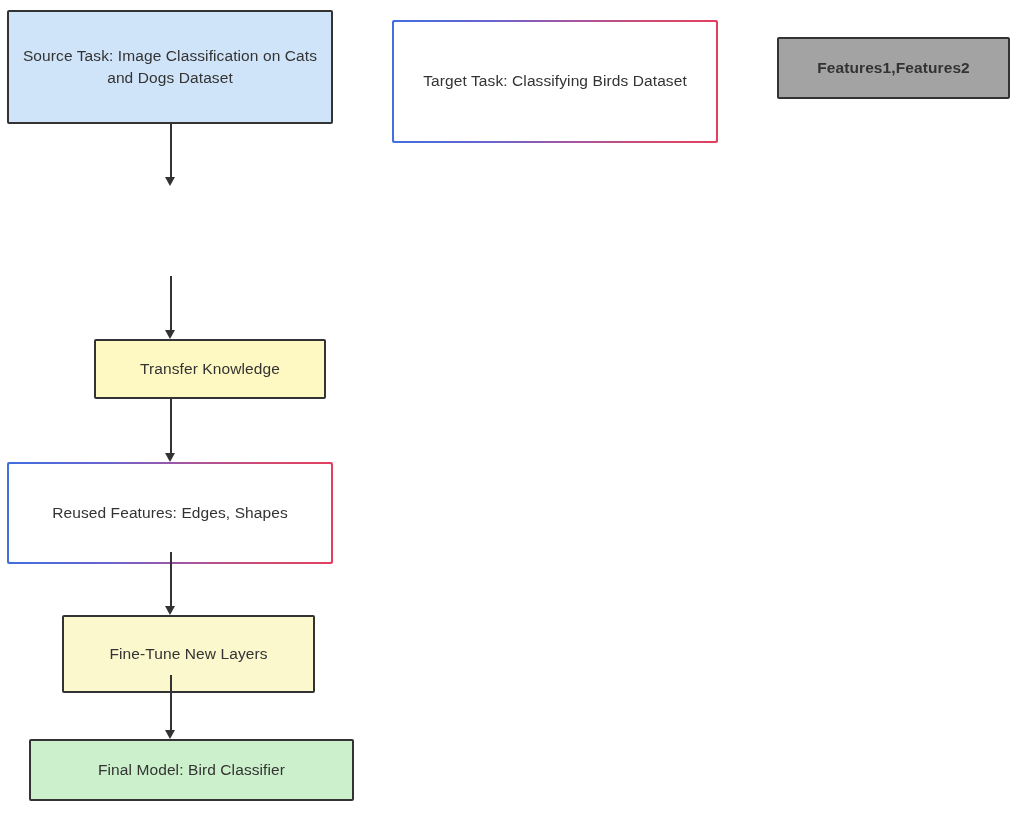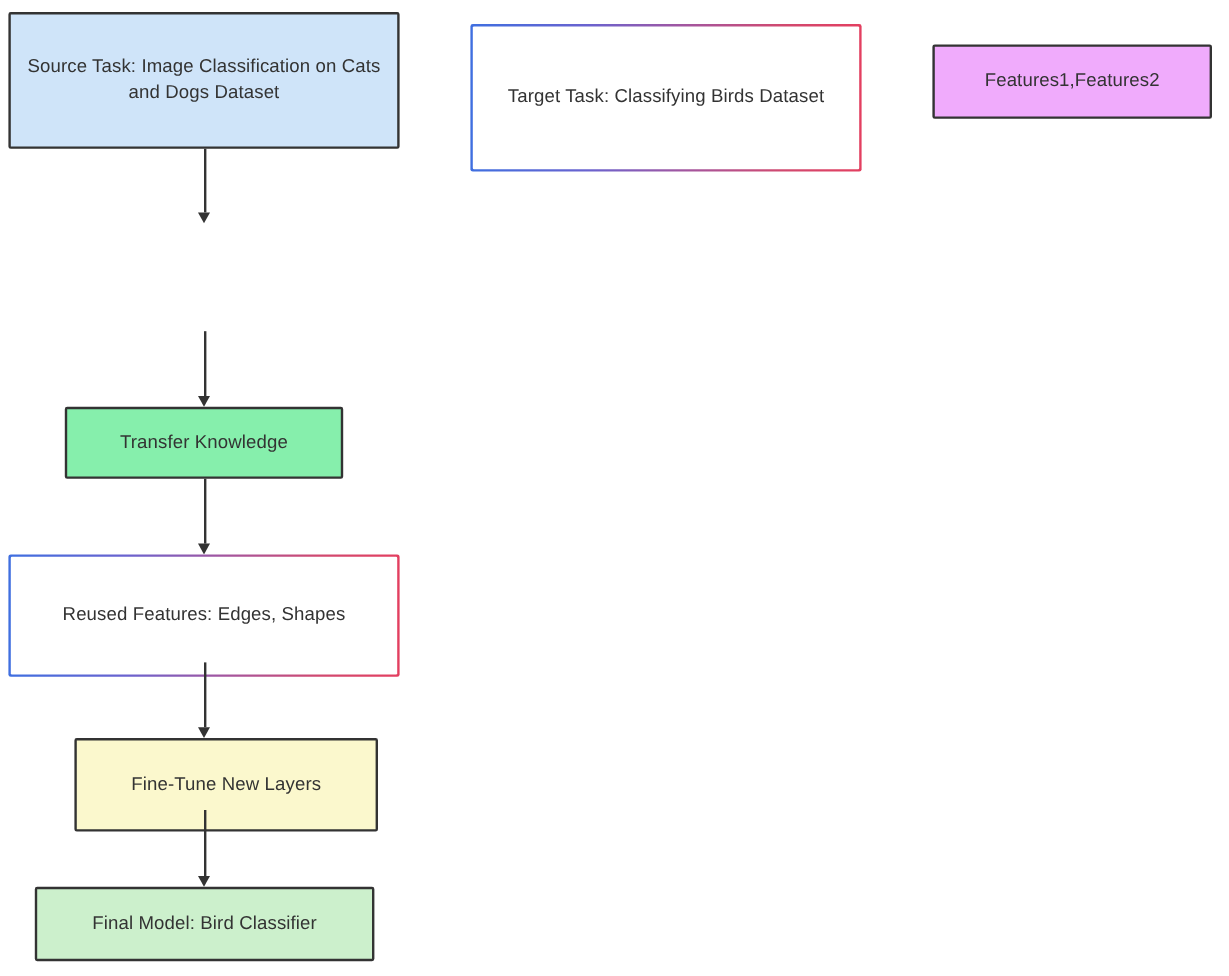--- a/index.html
+++ b/index.html
@@ -70,24 +70,24 @@
     justify-content: center;
   }
   .node.gradient .label {
     position: relative;
     z-index: 2;
     padding: 0 12px;
   }
 
   
   .fill-blue   { background: #cfe4f9; text-align: center; }
-  .fill-pink   { background: #86efac; }
+  .fill-pink   { background: #fef9c3; margin-left: 40px; }
   .fill-yellow { background: #fbf8cd; }
   .fill-green  { background: #ccf0cc; }
-  .fill-orange { background: #f0abfc; }
+  .fill-orange { background: #a3a3a3; font-weight: bold; }
 
   
   .edge {
     position: absolute;
   }
   .edge .shaft {
     position: absolute;
     left: 0;
     top: 0;
     width: 1.6px;
@@ -157,17 +157,17 @@
 
   <div class="node solid fill-yellow" style="left:62px; top:615px; width:253px; height:78px;">
     <span class="label">Fine-Tune New Layers</span>
   </div>
 
   <div class="edge" style="left:170px; top:675px; height:64px;">
     <span class="shaft" style="height:55px;"></span>
     <span class="head" style="top:55px;"></span>
   </div>
 
-  <div class="node solid fill-green" style="left:29px; top:739px; width:283px; height:62px;">
+  <div class="node solid fill-green" style="left:29px; top:739px; width:325px; height:62px;">
     <span class="label">Final Model: Bird Classifier</span>
   </div>
 
 </div>
 
 </body></html>

